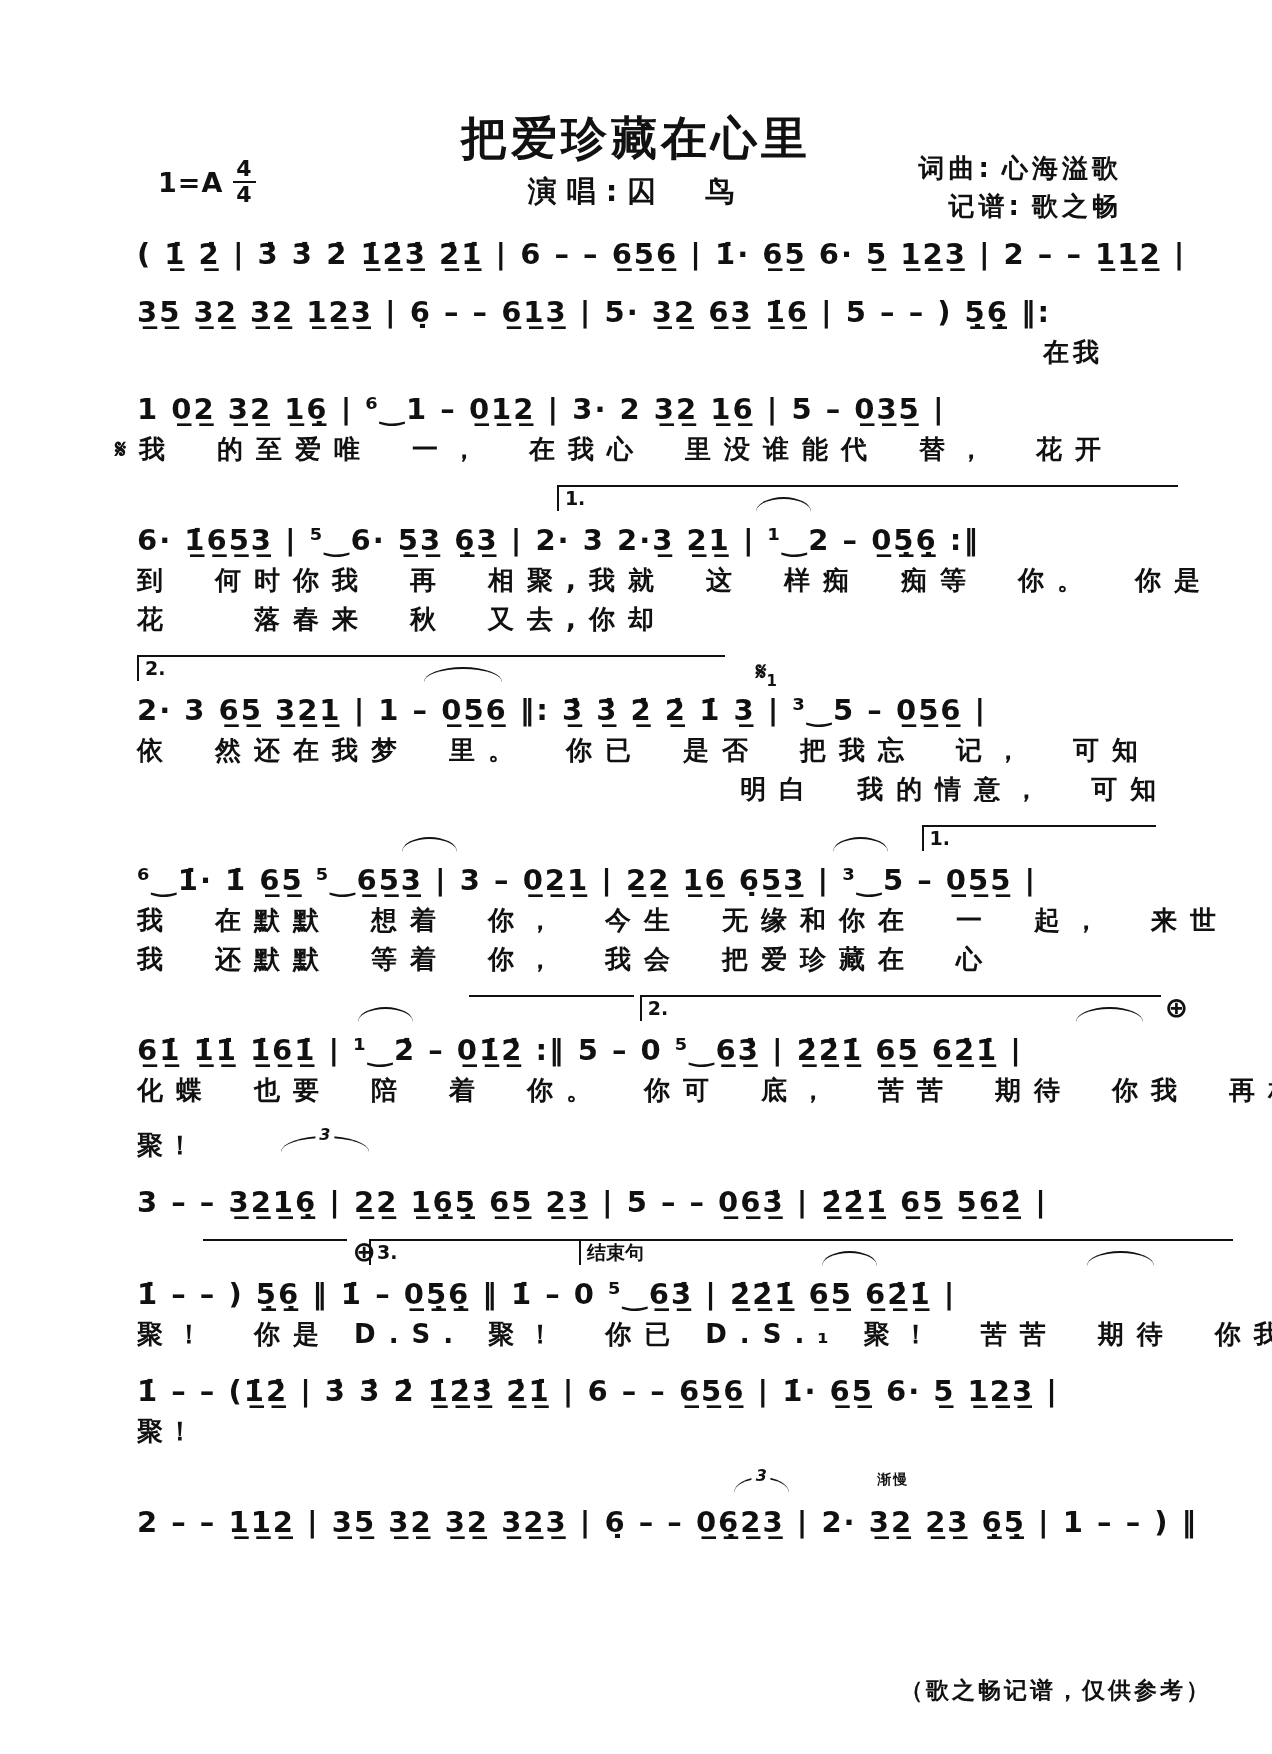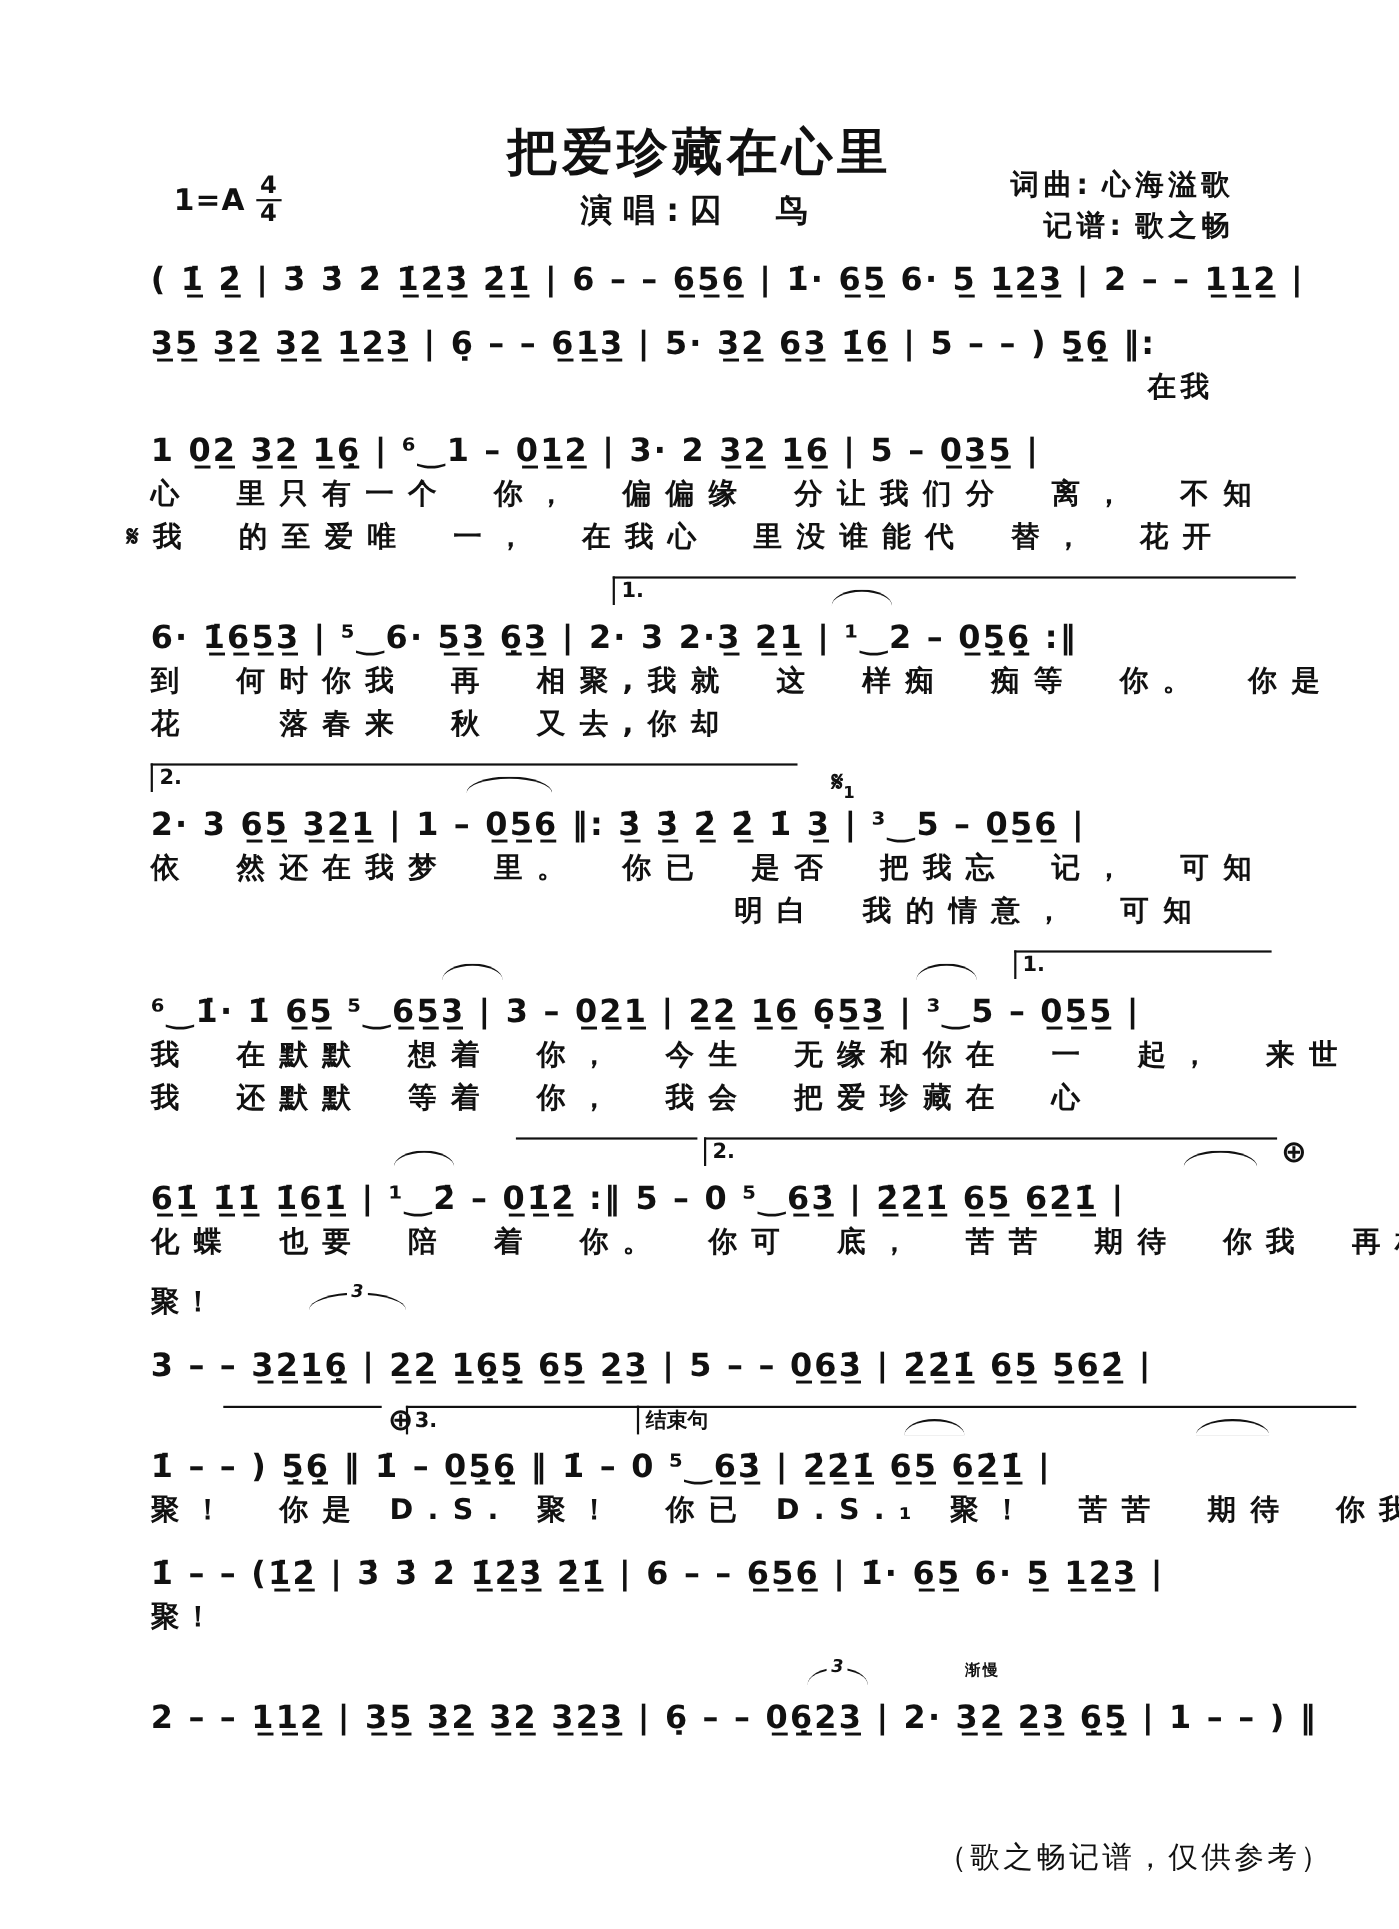--- a/index.html
+++ b/index.html
@@ -57,21 +57,21 @@
   .mark-coda{font-size:28px;font-weight:700;top:-4px;}
   .mark-tuplet{height:14px;border-top:2px solid #111;border-radius:50% 50% 0 0/100% 100% 0 0;top:10px;}
   .mark-tuplet .tuplet-label{
     position:absolute;top:-13px;left:50%;transform:translateX(-50%);
     font-size:16px;font-weight:700;background:#fff;padding:0 4px;font-style:italic;
   }
   .mark-slur{height:13px;border-top:2px solid #111;border-radius:50% 50% 0 0/100% 100% 0 0;top:12px;}
   .mark-text{font-size:14px;font-weight:600;top:4px;letter-spacing:2px;}
   
   footer{position:absolute;right:60px;bottom:48px;}
-  .footnote{font-size:27px;font-weight:400;letter-spacing:3px;}
+  .footnote{font-size:23px;font-weight:700;letter-spacing:3px;}
 </style>
 </head>
 <body>
 
 <div class="sheet">
   <header>
     <div class="keysig">
       <span>1=A</span>
       <span class="meter">
         <span class="upper">4</span>
@@ -95,37 +95,36 @@
   <main class="score" id="score">
       <div class="system">
         <div class="notes">( 1̲̇ 2̲̇ | 3̇ 3̇ 2̇ 1̲̇2̲̇3̲̇ 2̲̇1̲̇ | 6 – – 6̲5̲6̲ | 1̇· 6̲5̲ 6· 5̲ 1̲2̲3̲ | 2 – – 1̲1̲2̲ |</div>
       </div>
       <div class="system">
         <div class="notes">3̲5̲ 3̲2̲ 3̲2̲ 1̲2̲3̲ | 6̣ – – 6̲1̲3̲ | 5· 3̲2̲ 6̲3̲ 1̲̇6̲ | 5 – – ) 5̲̣6̲̣ ‖:</div>
         <div class="lyric tight" style="margin-left: 82%;">在我</div>
       </div>
       <div class="system">
         <div class="notes">1 0̲2̲ 3̲2̲ 1̲6̲̣ | ⁶‿1 – 0̲1̲2̲ | 3· 2 3̲2̲ 1̲6̲ | 5 – 0̲3̲5̲ |</div>
-        <div class="lyric" style="margin-left: 0%;">心　里只有一个　你，　偏偏缘　分让我们分　离，　不知</div>
         <div class="lyric" style="margin-left: -2%;">𝄋我　的至爱唯　一，　在我心　里没谁能代　替，　花开</div>
       </div>
       <div class="system has-marks">
         <div class="mark mark-volta" style="left: 38%; width: 56%;"><span class="mark-label">1.</span></div>
         <div class="mark mark-slur" style="left: 56%; width: 5%;"></div>
         <div class="notes">6· 1̲̇6̲5̲3̲ | ⁵‿6· 5̲3̲ 6̲̣3̲ | 2· 3 2·3̲ 2̲1̲ | ¹‿2 – 0̲5̲̣6̲̣ :‖</div>
         <div class="lyric" style="margin-left: 0%;">到　何时你我　再　相聚,我就　这　样痴　痴等　你。　你是</div>
         <div class="lyric" style="margin-left: 0%;">花　　落春来　秋　又去,你却</div>
       </div>
       <div class="system has-marks">
         <div class="mark mark-volta" style="left: 0%; width: 53%;"><span class="mark-label">2.</span></div>
         <div class="mark mark-segno" style="left: 56%;"><span>𝄋</span><sub>1</sub></div>
         <div class="mark mark-slur" style="left: 26%; width: 7%;"></div>
         <div class="notes">2· 3 6̲5̲ 3̲2̲1̲ | 1 – 0̲5̲6̲ ‖: 3̲̇ 3̲̇ 2̲̇ 2̲̇ 1̇ 3̲ | ³‿5 – 0̲5̲6̲ |</div>
         <div class="lyric" style="margin-left: 0%;">依　然还在我梦　里。　你已　是否　把我忘　记，　可知</div>
-        <div class="lyric" style="margin-left: 48%;">明白　我的情意，　可知</div>
+        <div class="lyric" style="margin-left: 48%; text-align: center;">明白　我的情意，　可知</div>
       </div>
       <div class="system has-marks">
         <div class="mark mark-volta" style="left: 71%; width: 21%;"><span class="mark-label">1.</span></div>
         <div class="mark mark-slur" style="left: 24%; width: 5%;"></div>
         <div class="mark mark-slur" style="left: 63%; width: 5%;"></div>
         <div class="notes">⁶‿1̇· 1̇ 6̲5̲ ⁵‿6̲5̲3̲ | 3 – 0̲2̲1̲ | 2̲2̲ 1̲6̲ 6̣5̲3̲ | ³‿5 – 0̲5̲5̲ |</div>
         <div class="lyric" style="margin-left: 0%;">我　在默默　想着　你，　今生　无缘和你在　一　起，　来世</div>
         <div class="lyric" style="margin-left: 0%;">我　还默默　等着　你，　我会　把爱珍藏在　心</div>
       </div>
       <div class="system has-marks">

